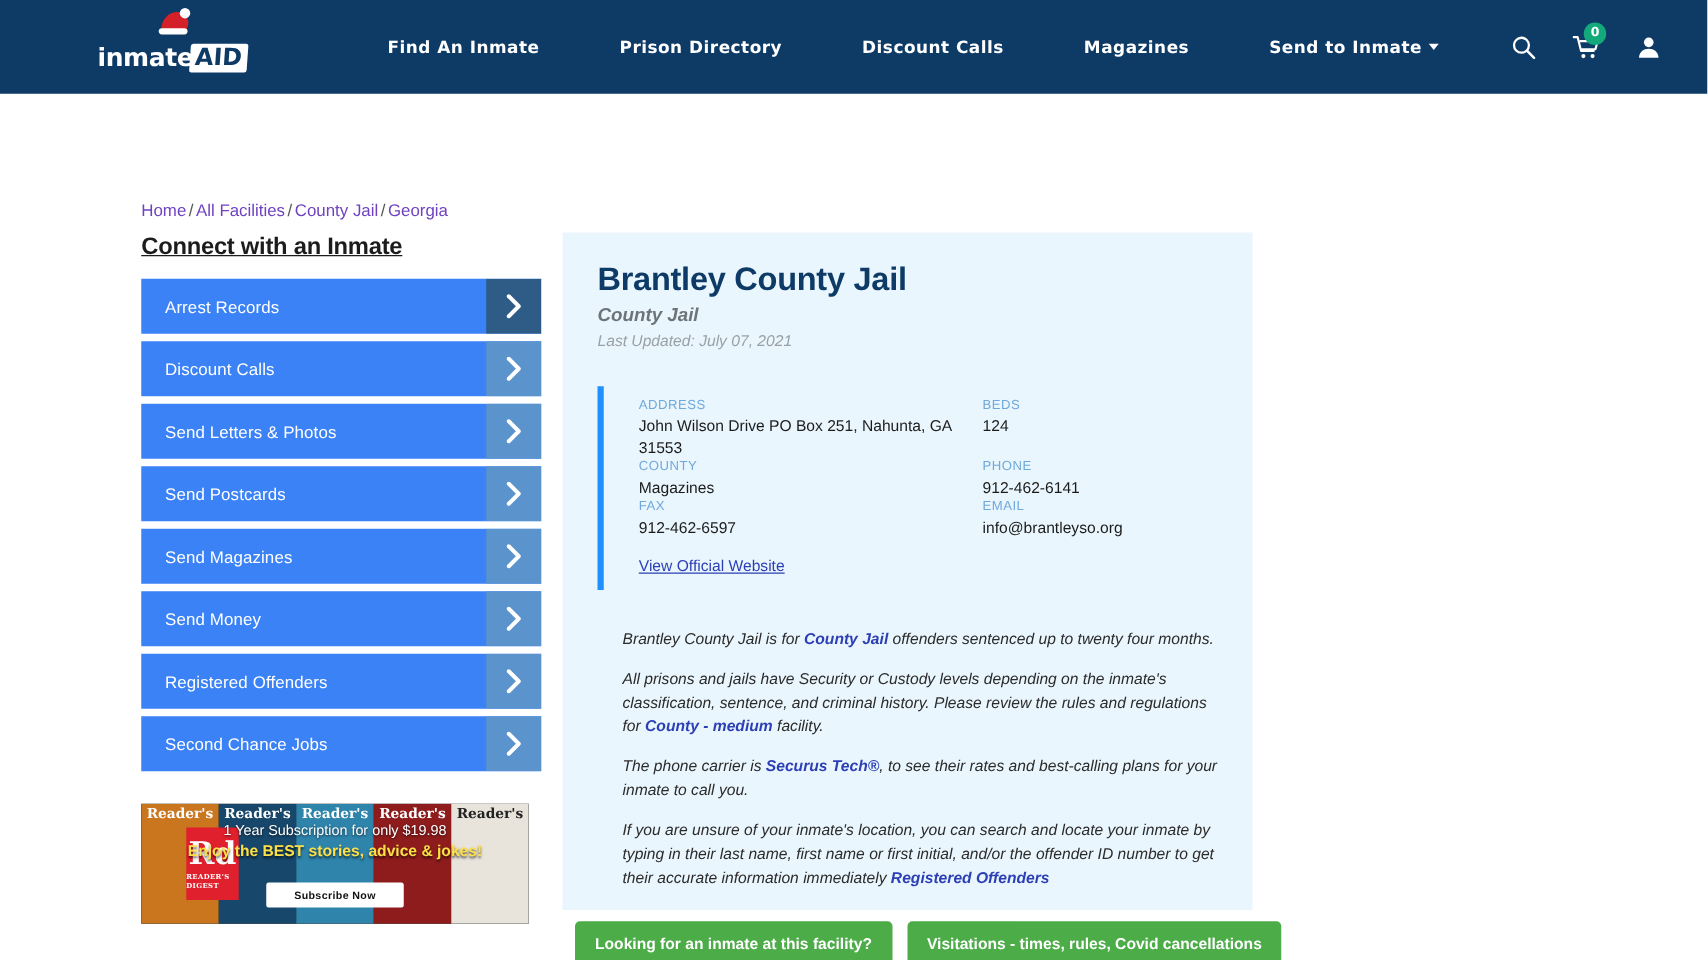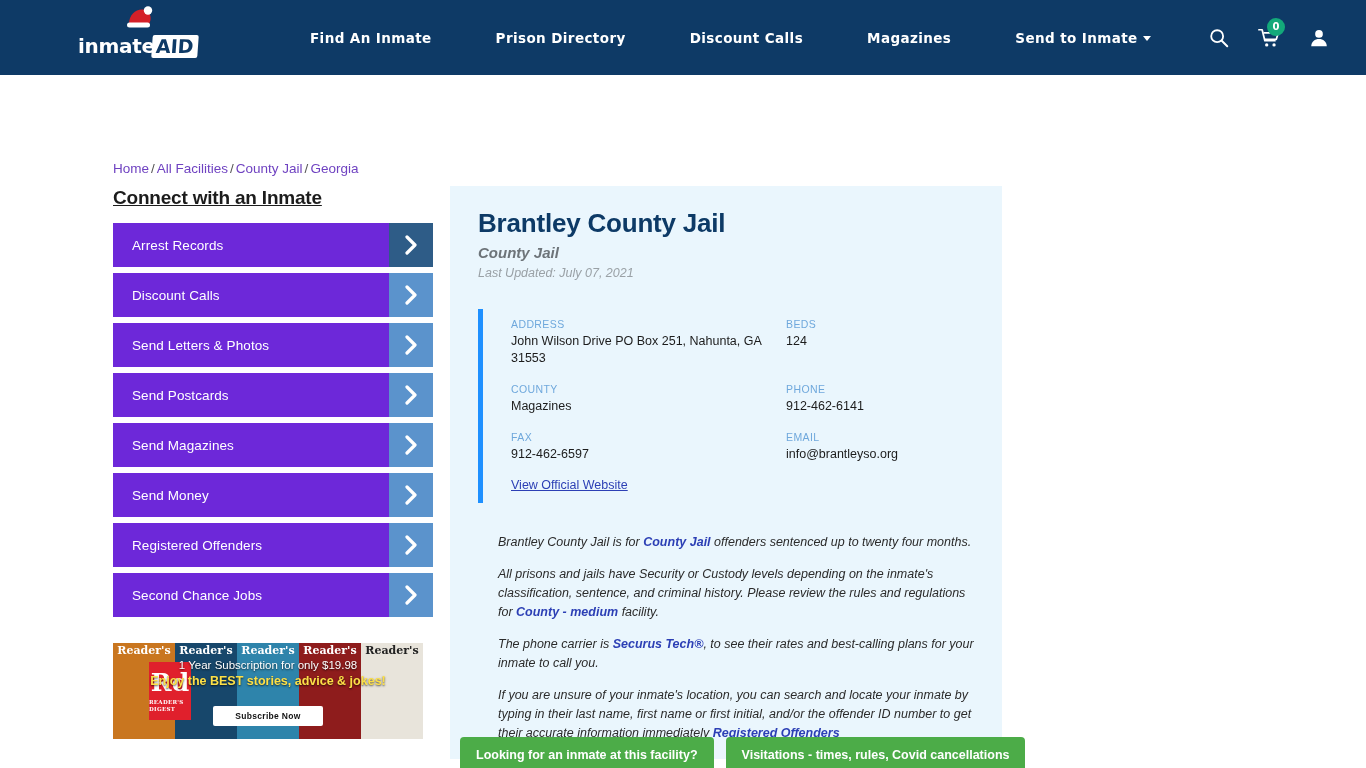--- a/index.html
+++ b/index.html
@@ -124,21 +124,21 @@
     font-size: 19px;
     font-weight: bold;
     color: #1c1c1c;
     text-decoration: underline;
     margin-bottom: 14px;
     letter-spacing: -0.2px;
   }
   .side-btn {
     position: relative;
     height: 44px;
-    background: #6d28d9;
+    background: #3b82f6;
     margin-bottom: 6px;
     display: flex;
     align-items: center;
     cursor: pointer;
     overflow: hidden;
   }
   .side-btn-label {
     color: #ffffff;
     font-size: 13.5px;
     padding-left: 19px;
@@ -236,21 +236,20 @@
   }
 
   .info-block {
     margin-top: 29px;
     border-left: 5px solid #1e90ff;
     padding: 9px 0 10px 28px;
   }
   .info-grid {
     display: grid;
     grid-template-columns: 275px 1fr;
-    row-gap: 16px;
   }
   .info-label {
     font-size: 10.5px;
     color: #6fa8dc;
     letter-spacing: 0.4px;
     text-transform: uppercase;
     margin-bottom: 3px;
   }
   .info-value {
     font-size: 12.5px;

